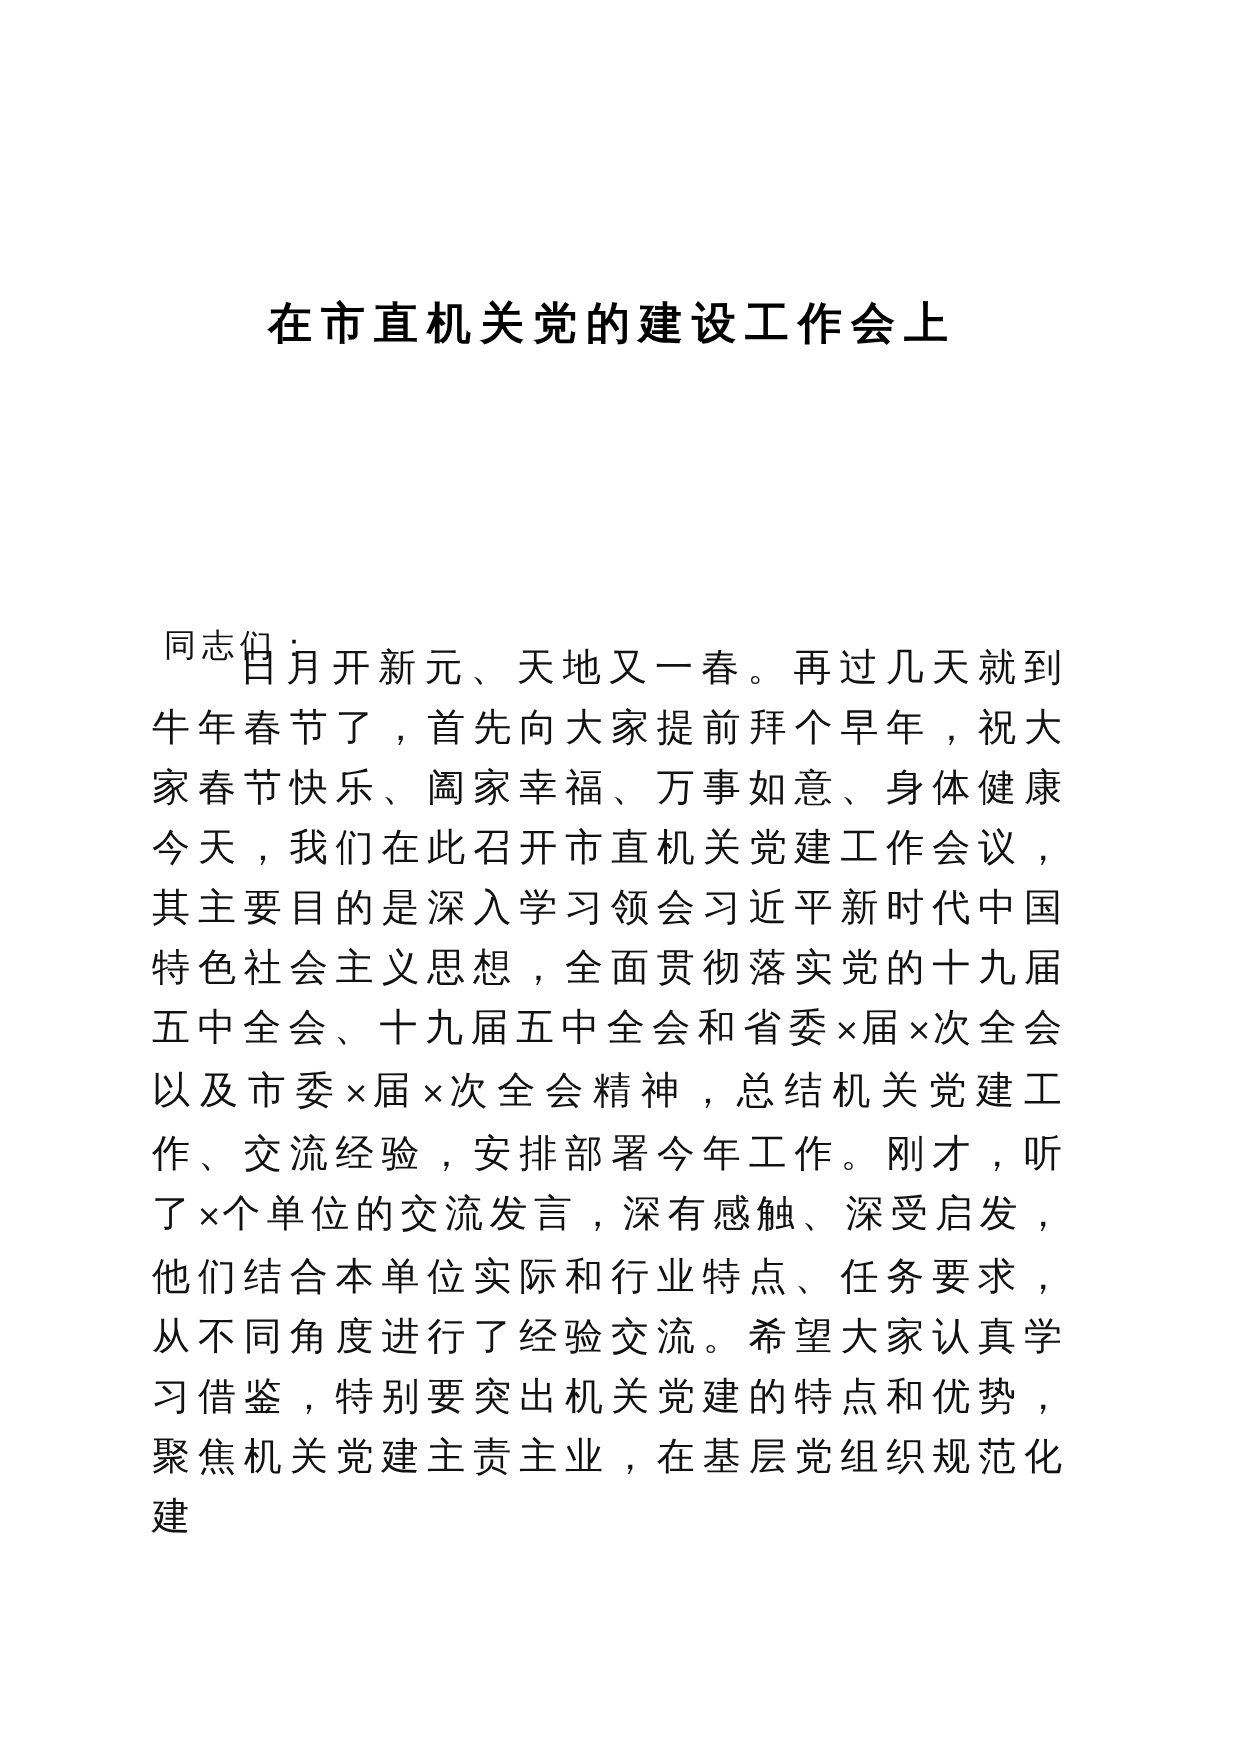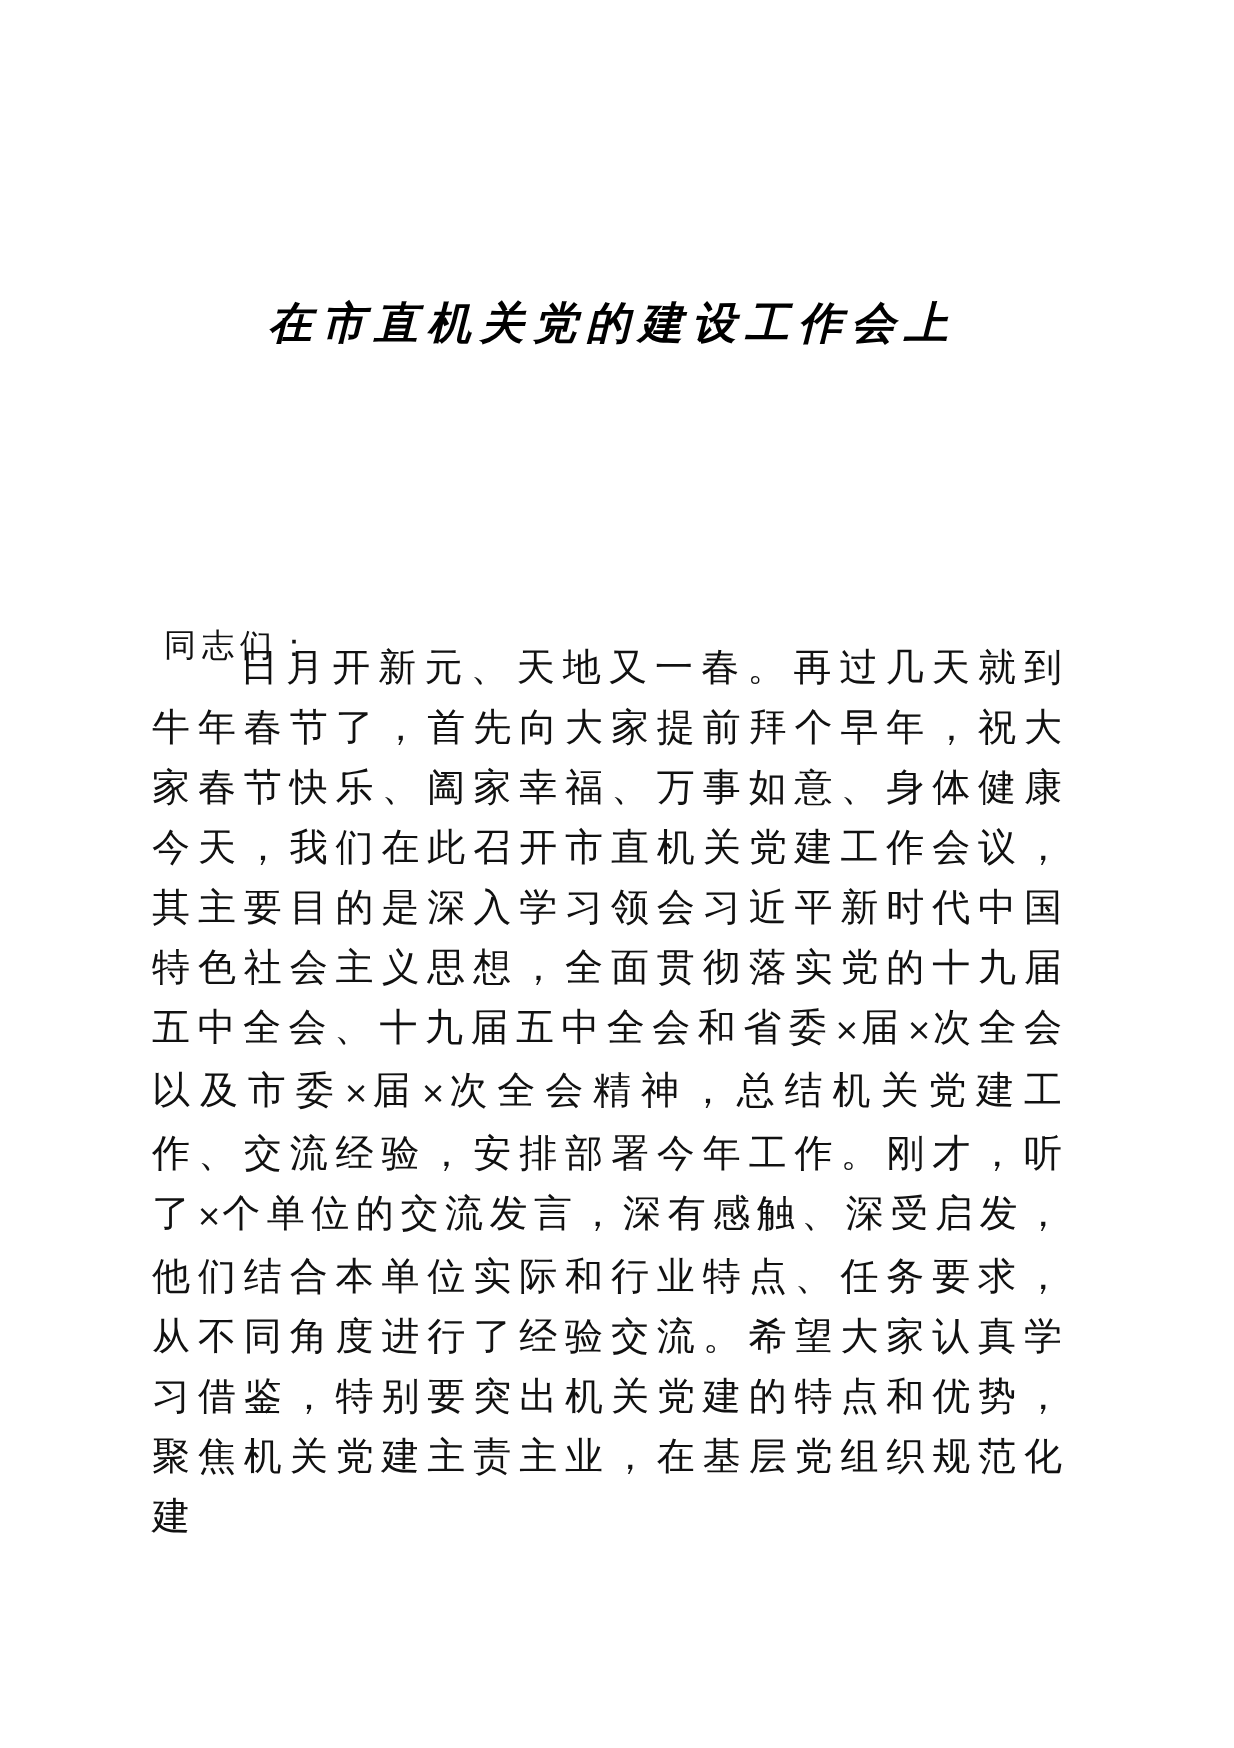--- a/index.html
+++ b/index.html
@@ -31,21 +31,20 @@
     font-size: 44px;
     line-height: 72px;
     letter-spacing: 9px;
     color: #000000;
     -webkit-font-smoothing: none;
   }
   .doc-title .title-line {
     display: block;
     
     text-indent: 9px;
-    font-style: italic;
   }
 
   
   .salutation {
     position: absolute;
     left: 164px;
     top: 575px;
     width: 912px;
     font-size: 32px;
     line-height: 60px;

